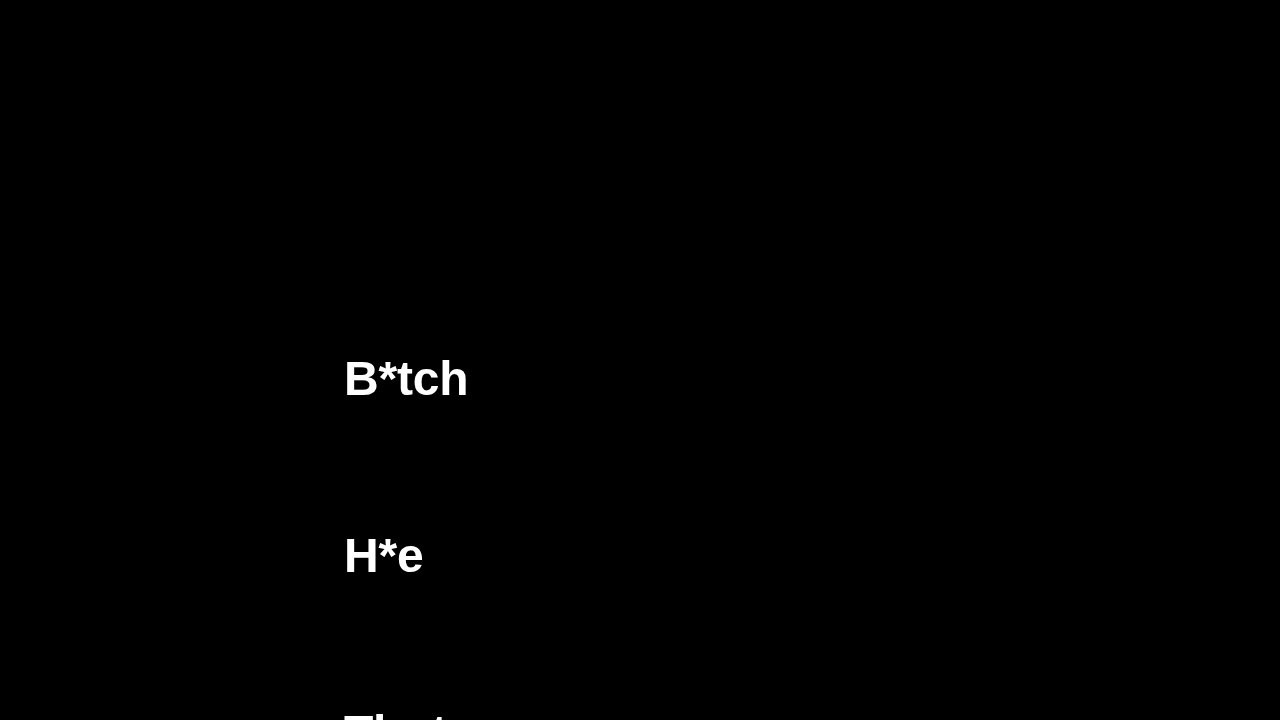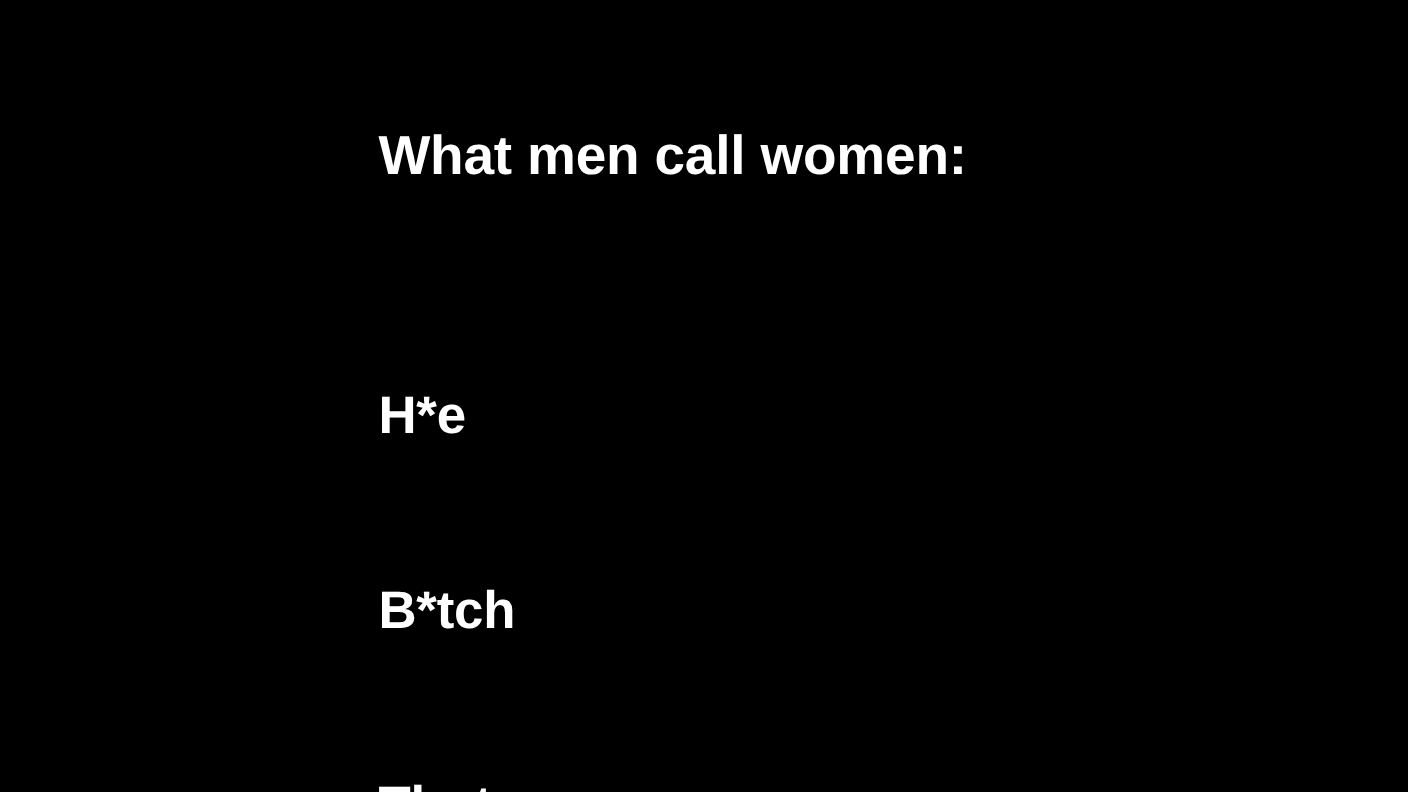--- a/index.html
+++ b/index.html
@@ -61,23 +61,22 @@
     top: 548px;
     font-size: 50px;
     line-height: 56px;
   }
 </style>
 </head>
 <body>
 
 <div id="slide">
 
-  <div id="heading" class="text-block">What men call women:</div>
 
   <div id="term-list" class="text-block">
+    <span class="term-line">B*tch</span>
     <span class="term-line">H*e</span>
-    <span class="term-line">B*tch</span>
     <span class="term-line">Thot</span>
     
   </div>
 
 
 </div>
 
 </body></html>

